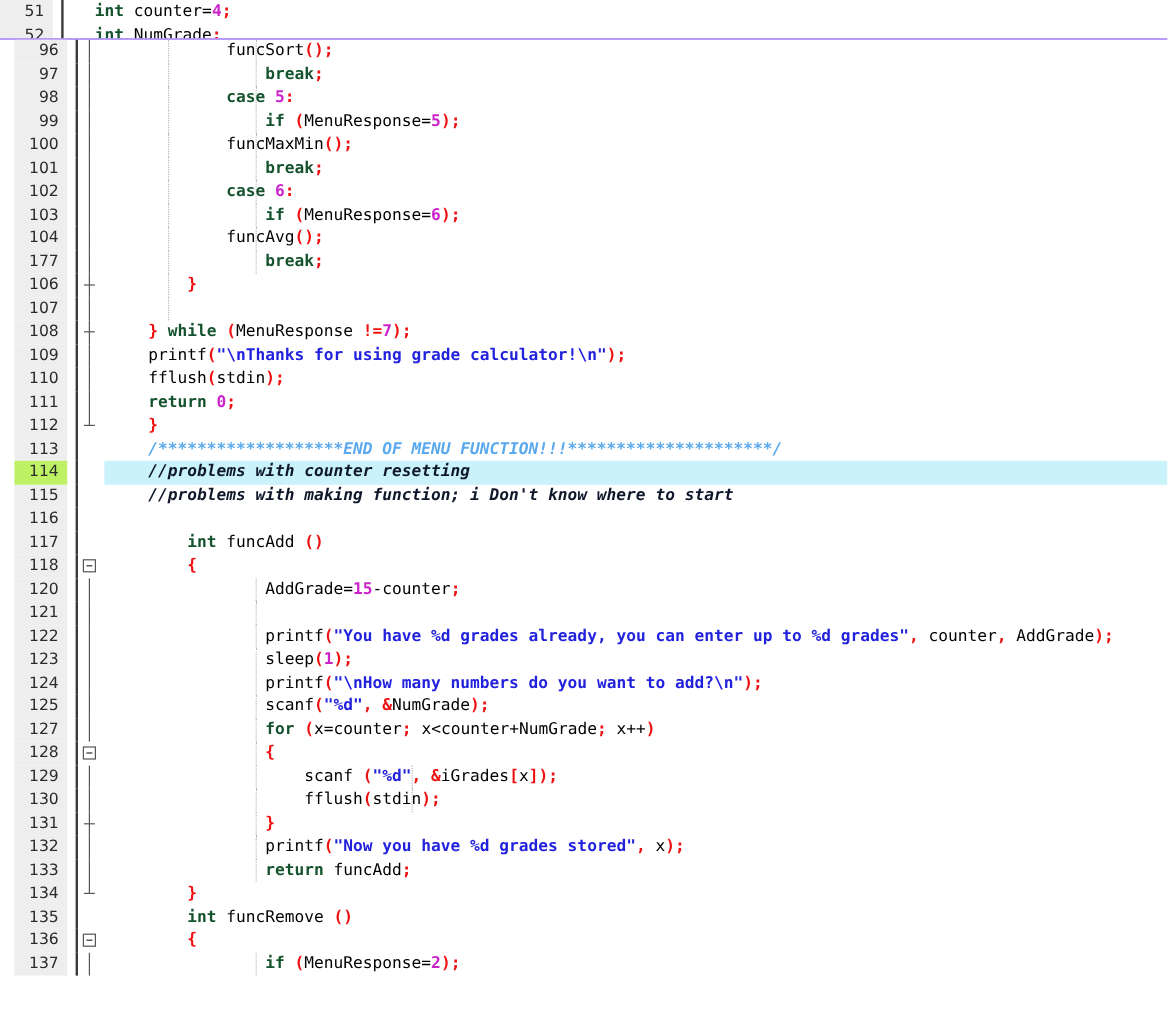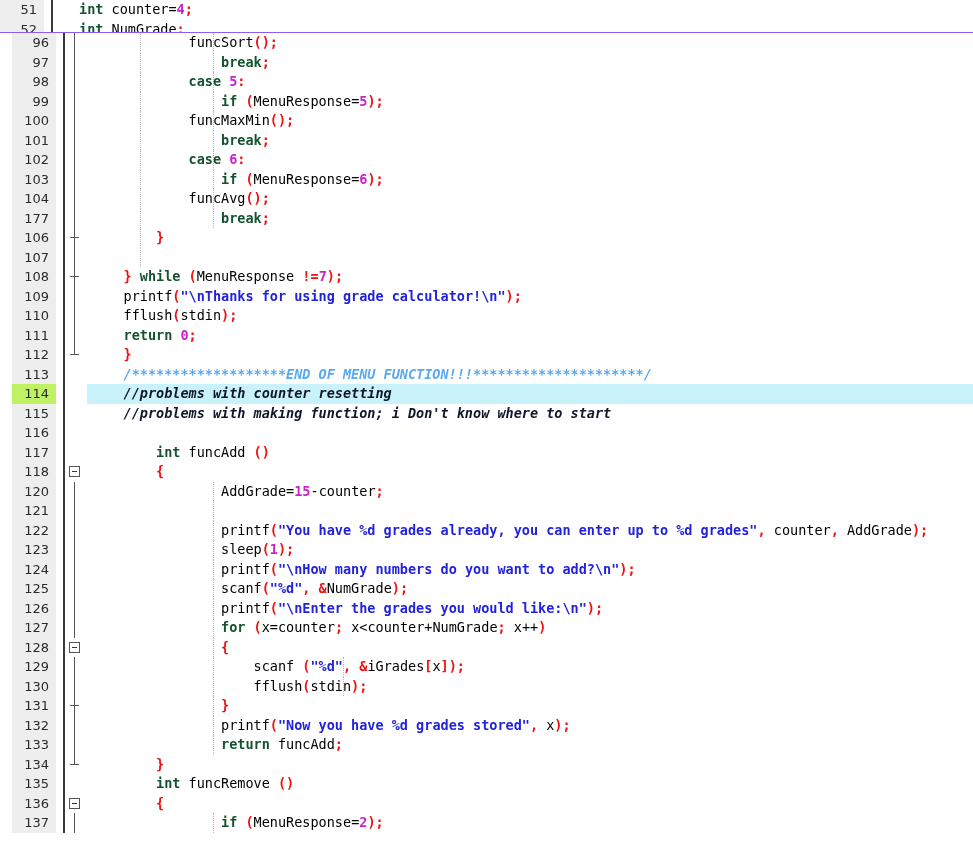--- a/index.html
+++ b/index.html
@@ -112,21 +112,20 @@
         <div class="row"><div class="num">115</div><div class="sep"></div><div class="foldcol"></div><div class="codecell"><span class="codetext"><span class="cmt1">    //problems with making function; i Don't know where to start</span></span></div></div>
         <div class="row"><div class="num">116</div><div class="sep"></div><div class="foldcol"></div><div class="codecell"><span class="codetext"></span></div></div>
         <div class="row"><div class="num">117</div><div class="sep"></div><div class="foldcol"></div><div class="codecell"><span class="codetext"><span class="kw">        int</span><span class="fn"> funcAdd </span><span class="pun">()</span></span></div></div>
         <div class="row"><div class="num">118</div><div class="sep"></div><div class="foldcol"><div class="fbox"></div></div><div class="codecell"><span class="codetext"><span class="pun">        {</span></span></div></div>
         <div class="row"><div class="num">120</div><div class="sep"></div><div class="foldcol"><div class="fline"></div></div><div class="codecell"><div class="guide" style="left: 125.8px;"></div><span class="codetext"><span class="id">                AddGrade</span><span class="op">=</span><span class="num-l">15</span><span class="op">-</span><span class="id">counter</span><span class="pun">;</span></span></div></div>
         <div class="row"><div class="num">121</div><div class="sep"></div><div class="foldcol"><div class="fline"></div></div><div class="codecell"><div class="guide" style="left: 125.8px;"></div><span class="codetext"></span></div></div>
         <div class="row"><div class="num">122</div><div class="sep"></div><div class="foldcol"><div class="fline"></div></div><div class="codecell"><div class="guide" style="left: 125.8px;"></div><span class="codetext"><span class="id">                printf</span><span class="pun">(</span><span class="str">"You have %d grades already, you can enter up to %d grades"</span><span class="pun">,</span><span class="id"> counter</span><span class="pun">,</span><span class="id"> AddGrade</span><span class="pun">);</span></span></div></div>
         <div class="row"><div class="num">123</div><div class="sep"></div><div class="foldcol"><div class="fline"></div></div><div class="codecell"><div class="guide" style="left: 125.8px;"></div><span class="codetext"><span class="id">                sleep</span><span class="pun">(</span><span class="num-l">1</span><span class="pun">);</span></span></div></div>
         <div class="row"><div class="num">124</div><div class="sep"></div><div class="foldcol"><div class="fline"></div></div><div class="codecell"><div class="guide" style="left: 125.8px;"></div><span class="codetext"><span class="id">                printf</span><span class="pun">(</span><span class="str">"\nHow many numbers do you want to add?\n"</span><span class="pun">);</span></span></div></div>
         <div class="row"><div class="num">125</div><div class="sep"></div><div class="foldcol"><div class="fline"></div></div><div class="codecell"><div class="guide" style="left: 125.8px;"></div><span class="codetext"><span class="id">                scanf</span><span class="pun">(</span><span class="str">"%d"</span><span class="pun">, &amp;</span><span class="id">NumGrade</span><span class="pun">);</span></span></div></div>
-        <div class="row"><div class="num">126</div><div class="sep"></div><div class="foldcol"><div class="fline"></div></div><div class="codecell"><div class="guide" style="left: 125.8px;"></div><span class="codetext"><span class="id">                printf</span><span class="pun">(</span><span class="str">"\nEnter the grades you would like:\n"</span><span class="pun">);</span></span></div></div>
         <div class="row"><div class="num">127</div><div class="sep"></div><div class="foldcol"><div class="fline"></div></div><div class="codecell"><div class="guide" style="left: 125.8px;"></div><span class="codetext"><span class="kw">                for</span><span class="pun"> (</span><span class="id">x</span><span class="op">=</span><span class="id">counter</span><span class="pun">;</span><span class="id"> x</span><span class="op">&lt;</span><span class="id">counter</span><span class="op">+</span><span class="id">NumGrade</span><span class="pun">;</span><span class="id"> x</span><span class="op">++</span><span class="pun">)</span></span></div></div>
         <div class="row"><div class="num">128</div><div class="sep"></div><div class="foldcol"><div class="fbox"></div></div><div class="codecell"><div class="guide" style="left: 125.8px;"></div><span class="codetext"><span class="pun">                {</span></span></div></div>
         <div class="row"><div class="num">129</div><div class="sep"></div><div class="foldcol"><div class="fline"></div></div><div class="codecell"><div class="guide" style="left: 125.8px;"></div><div class="guide" style="left: 255.72px;"></div><span class="codetext"><span class="id">                    scanf </span><span class="pun">(</span><span class="str">"%d"</span><span class="pun">, &amp;</span><span class="id">iGrades</span><span class="pun">[</span><span class="id">x</span><span class="pun">]);</span></span></div></div>
         <div class="row"><div class="num">130</div><div class="sep"></div><div class="foldcol"><div class="fline"></div></div><div class="codecell"><div class="guide" style="left: 125.8px;"></div><div class="guide" style="left: 255.72px;"></div><span class="codetext"><span class="id">                    fflush</span><span class="pun">(</span><span class="id">stdin</span><span class="pun">);</span></span></div></div>
         <div class="row"><div class="num">131</div><div class="sep"></div><div class="foldcol"><div class="fline"></div><div class="fdash"></div></div><div class="codecell"><div class="guide" style="left: 125.8px;"></div><span class="codetext"><span class="pun">                }</span></span></div></div>
         <div class="row"><div class="num">132</div><div class="sep"></div><div class="foldcol"><div class="fline"></div></div><div class="codecell"><div class="guide" style="left: 125.8px;"></div><span class="codetext"><span class="id">                printf</span><span class="pun">(</span><span class="str">"Now you have %d grades stored"</span><span class="pun">,</span><span class="id"> x</span><span class="pun">);</span></span></div></div>
         <div class="row"><div class="num">133</div><div class="sep"></div><div class="foldcol"><div class="fline"></div></div><div class="codecell"><div class="guide" style="left: 125.8px;"></div><span class="codetext"><span class="kw">                return</span><span class="id"> funcAdd</span><span class="pun">;</span></span></div></div>
         <div class="row"><div class="num">134</div><div class="sep"></div><div class="foldcol"><div class="fline half-top"></div><div class="fdash"></div></div><div class="codecell"><span class="codetext"><span class="pun">        }</span></span></div></div>
         <div class="row"><div class="num">135</div><div class="sep"></div><div class="foldcol"></div><div class="codecell"><span class="codetext"><span class="kw">        int</span><span class="fn"> funcRemove </span><span class="pun">()</span></span></div></div>
         <div class="row"><div class="num">136</div><div class="sep"></div><div class="foldcol"><div class="fbox"></div></div><div class="codecell"><span class="codetext"><span class="pun">        {</span></span></div></div>

